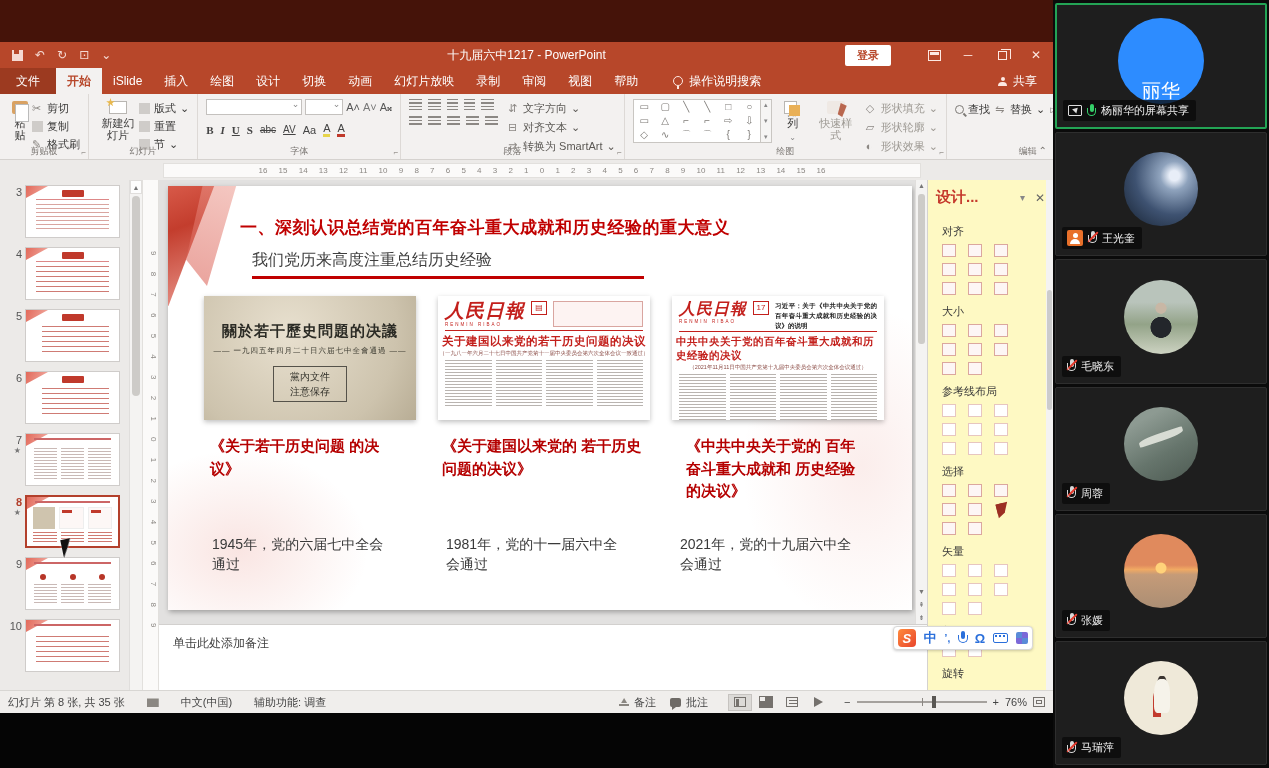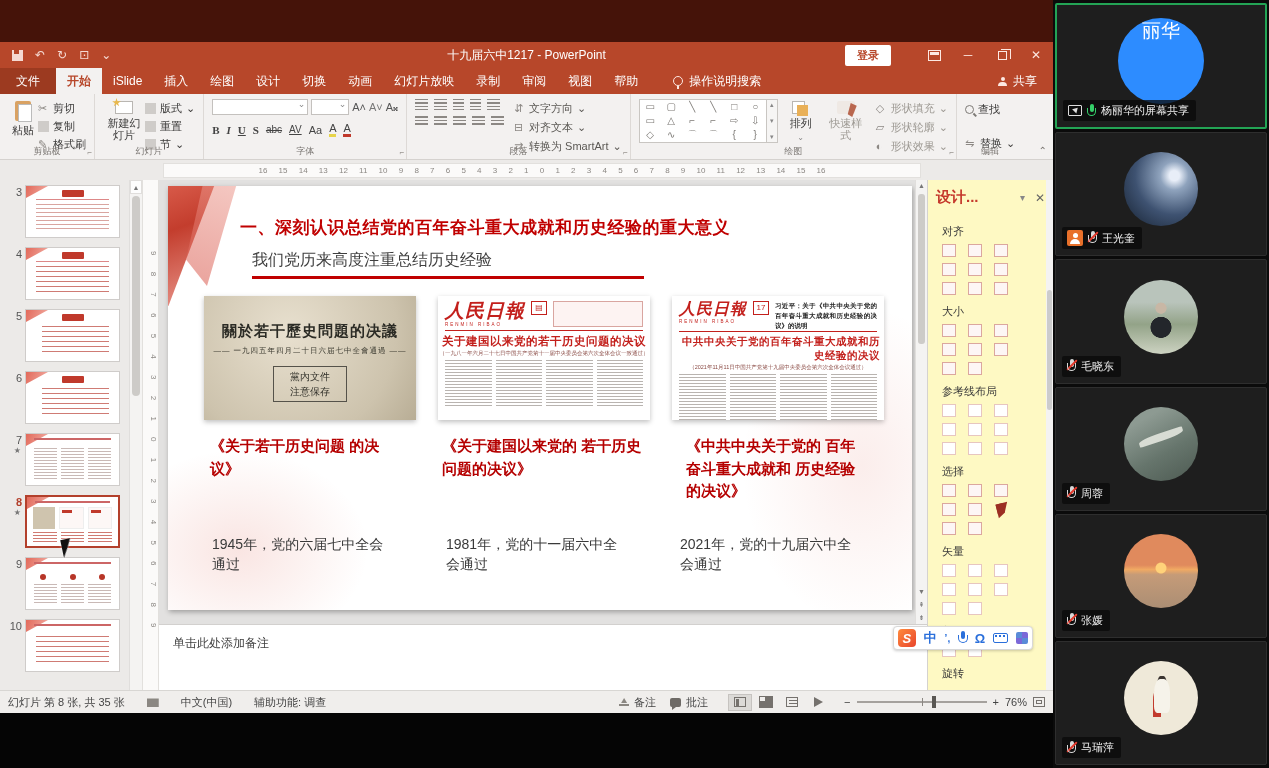--- a/index.html
+++ b/index.html
@@ -61,21 +61,21 @@
   .bars{width:13px;height:11px;background:repeating-linear-gradient(#8c8884 0 1.5px,transparent 1.5px 3.5px)}
   .bars.short{background:repeating-linear-gradient(to bottom,#8c8884 0 1.5px,transparent 1.5px 3.5px);width:11px}
   .paracol{display:flex;flex-direction:column;gap:4px;padding-top:2px;color:#5b5854}
   .shapebox{width:128px;height:44px;background:#fff;border:1px solid #c9c6c2;display:grid;grid-template-columns:repeat(6,1fr);align-items:center;justify-items:center;color:#7d7a76;font-size:10px;line-height:1}
   .shapescroll{width:11px;height:44px;border:1px solid #c9c6c2;border-left:none;background:#f6f5f4;display:flex;flex-direction:column;align-items:center;justify-content:space-between;font-size:7px;color:#888;padding:1px 0}
   .arrange-ic{width:18px;height:16px;position:relative}
   .arrange-ic::before{content:'';position:absolute;left:0;top:0;width:11px;height:11px;background:#fff;border:1px solid #b9b6b2}
   .arrange-ic::after{content:'';position:absolute;left:5px;top:4px;width:11px;height:11px;background:#e9b057}
   .qstyle-ic{width:18px;height:16px;background:#efe9e4;border-radius:2px;position:relative}
   .qstyle-ic::after{content:'';position:absolute;right:-2px;top:2px;width:10px;height:14px;background:#b9674f;clip-path:polygon(40% 0,100% 20%,55% 100%,10% 80%)}
-  .editcol{display:flex;flex-direction:column;gap:19px;padding-top:3px}
+  .editcol{display:flex;gap:5px;padding-top:3px}
   .mag{width:9px;height:9px;border:1.5px solid #7d7a76;border-radius:50%;position:relative;display:inline-block}
   .mag::after{content:'';position:absolute;left:7px;top:8px;width:4px;height:1.5px;background:#7d7a76;transform:rotate(45deg)}
   .chev{position:absolute;right:6px;bottom:3px;color:#7a7672;font-size:10px}
 
   
   .hruler-row{position:absolute;left:0;top:160px;width:100%;height:20px;background:#eceae8}
   .hruler{position:absolute;left:163px;top:3px;width:758px;height:15px;background:#fbfaf9;border:1px solid #e2e0dd;font-size:8px;color:#8b8783;display:flex;align-items:center;justify-content:center;overflow:hidden;white-space:nowrap;word-spacing:9px}
   .workspace{position:absolute;left:0;top:180px;width:100%;height:510px;display:flex;background:#e2e1e0}
 
   
@@ -132,21 +132,21 @@
   .doc1 .d-sub{margin-top:5px;text-align:center;font-size:7.5px;color:#3a392f;letter-spacing:1px}
   .doc1 .d-stamp{margin:10px auto 0;width:74px;border:1px solid #55524a;padding:2px 4px;font-size:10px;color:#33322b;text-align:center;font-family:"Liberation Serif",serif;line-height:1.5}
   
   .paper .mast{display:flex;align-items:flex-start;padding:5px 7px 2px}
   .mastname{font-family:"Liberation Serif",serif;font-weight:bold;font-style:italic;color:#c3201c;font-size:19px;letter-spacing:1px;line-height:1}
   .mastsub{font-size:4.5px;color:#c3201c;letter-spacing:2px;margin-top:2px}
   .datebox{width:16px;border:1px solid #c3201c;color:#c3201c;font-size:8px;text-align:center;margin-left:6px;line-height:1.2;padding:1px 0}
   .sidenote{flex:1;margin-left:6px;font-size:6.5px;font-weight:bold;color:#222;line-height:1.5;text-align:justify}
   .notebox{flex:1;margin-left:6px;border:1px solid #d9a5a0;background:#fdf3f2;height:26px;padding:2px;font-size:4px;color:#b66;overflow:hidden;line-height:1.6}
   .redrule{height:1px;background:#c3201c;margin:1px 7px 2px}
-  .headline{text-align:right;color:#c3201c;font-weight:bold;font-size:11.5px;letter-spacing:.5px;padding:1px 4px 0}
+  .headline{text-align:left;color:#c3201c;font-weight:bold;font-size:11.5px;letter-spacing:.5px;padding:1px 4px 0}
   .subline{text-align:center;color:#8a4a44;font-size:5.5px;margin-top:1px}
   .bodycols{display:flex;gap:4px;padding:3px 7px 6px}
   .bodycols>i{flex:1;height:46px;background:repeating-linear-gradient(#b9b4b0 0 1px,transparent 1px 3px)}
 
   .canvas-sb{position:absolute;right:0;top:0;width:12px;height:100%;background:#f4f3f2;border-left:1px solid #e0dedc;font-size:7px;color:#777}
   .canvas-sb .a{position:absolute;left:0;width:100%;text-align:center;height:12px;line-height:12px}
   .canvas-sb .a.t{top:0}.canvas-sb .a.b{bottom:26px}
   .canvas-sb .pg{position:absolute;left:0;width:100%;text-align:center;height:12px;line-height:12px}
   .canvas-sb .pg.u{bottom:13px}.canvas-sb .pg.d{bottom:0}
   .canvas-sb .bar{position:absolute;left:2px;top:14px;width:7px;height:150px;background:#cdcbc8;border-radius:3px}
@@ -206,21 +206,21 @@
   .ib.mic2::after{content:'';position:absolute;left:0;top:4px;width:8px;height:7px;border:1.5px solid #2a6fdb;border-top:none;border-radius:0 0 5px 5px}
   .kbd{width:15px;height:10px;border:1.5px solid #2a6fdb;border-radius:2px;position:relative}
   .kbd::after{content:'';position:absolute;left:1px;top:1px;right:1px;height:2px;background:repeating-linear-gradient(90deg,#2a6fdb 0 2px,transparent 2px 4px)}
   .grid4{width:12px;height:12px;background:conic-gradient(#7b68d8 0 25%,#5a8bd8 0 50%,#7b68d8 0 75%,#5a8bd8 0);border-radius:2px}
 
   
   .meeting{position:absolute;left:1053px;top:0;width:216px;height:768px;background:#0b0b0b;display:flex;flex-direction:column;gap:3px;padding:3px 2px}
   .tile{flex:1;background:#1e1e1e;border:1px solid #2e2e2e;position:relative;overflow:hidden;border-radius:2px}
   .tile.active{border:2px solid #23a455}
   .av{position:absolute;left:50%;top:46%;transform:translate(-50%,-50%);border-radius:50%}
-  .av.big{width:86px;height:86px;background:#2d8cff;display:flex;align-items:flex-start;justify-content:center;color:#fff;font-size:19px}
+  .av.big{width:86px;height:86px;background:#2d8cff;display:flex;align-items:flex-end;justify-content:center;color:#fff;font-size:19px}
   .av.photo{width:74px;height:74px}
   .av.sky{background:radial-gradient(circle at 68% 32%,#e8eef8 0 7%,#8fa3bd 20%,#3e5271 55%,#15202f 100%)}
   .av.field{background:radial-gradient(circle at 50% 64%,#23262b 0 17%,rgba(35,38,43,0) 18%),radial-gradient(circle at 50% 38%,#c8b7a5 0 9%,rgba(0,0,0,0) 10%),linear-gradient(#b9c4bb 30%,#93a388 60%,#cdd3c2)}
   .av.bird{background:linear-gradient(150deg,#8d9a92 20%,#66756c 60%,#4d5a52),radial-gradient(circle at 55% 40%,#d8ded8 0 12%,transparent 13%)}
   .av.bird::after{content:'';position:absolute;left:14px;top:26px;width:46px;height:8px;background:#d8dcd4;border-radius:50% 10% 50% 10%;transform:rotate(-18deg)}
   .av.sunset{background:radial-gradient(circle at 50% 46%,#ffd27a 0 9%,rgba(0,0,0,0) 11%),linear-gradient(#e08a5d 0 42%,#f0a963 48%,#c59b78 55%,#ab8e74 100%)}
   .av.paint{background:#efe9d9}
   .av.paint::after{content:'';position:absolute;left:30px;top:18px;width:16px;height:34px;background:#f6f3ea;border-radius:40% 40% 20% 20%;box-shadow:-5px 8px 0 -4px #c23b2e, 0 -6px 0 -3px #3a3430}
   .namebar{position:absolute;left:6px;bottom:6px;background:rgba(10,10,10,.75);border-radius:2px;display:flex;align-items:center;gap:5px;padding:3px 7px 3px 5px;color:#eee;font-size:11px;max-width:92%}
   .hostbadge{width:16px;height:16px;background:#e8702a;border-radius:2px;position:relative;flex:none}

